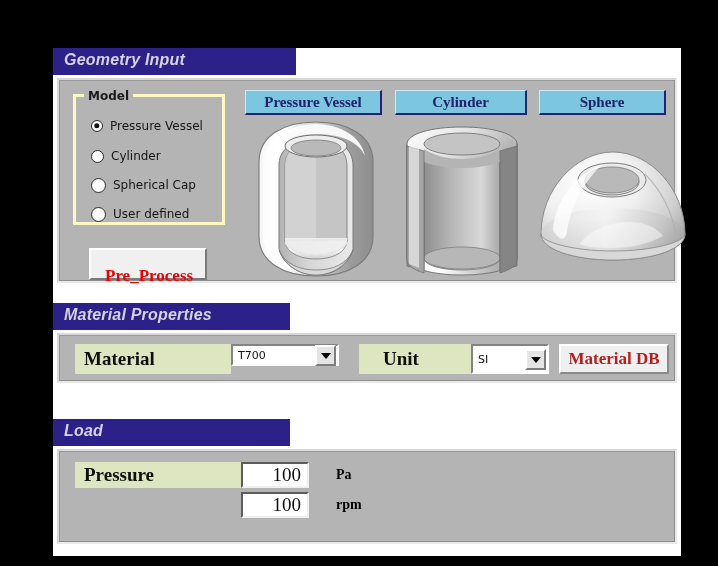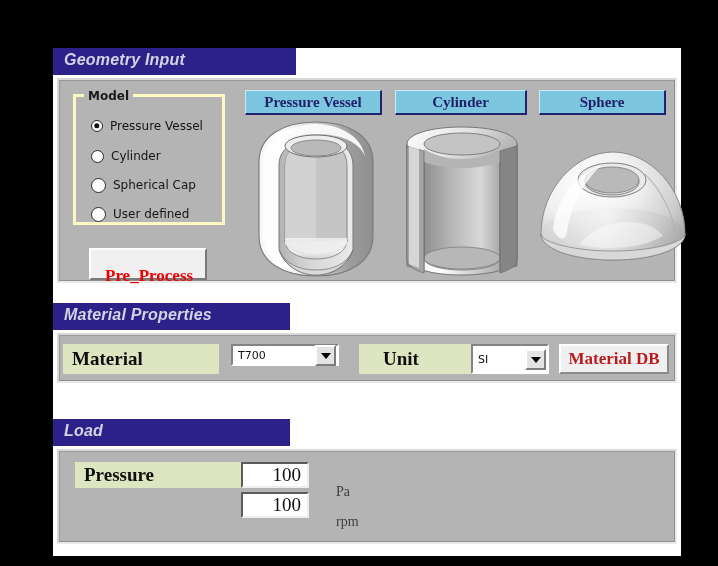--- a/index.html
+++ b/index.html
@@ -177,21 +177,21 @@
     position: absolute;
     background: #dde6c0;
     font-family: "Liberation Serif", serif;
     font-weight: bold;
     color: #0f0f0f;
     box-sizing: border-box;
     display: flex;
     align-items: center;
   }
   #label-material {
-    left: 4px; top: 9px; width: 156px; height: 30px;
+    left: 16px; top: 9px; width: 156px; height: 30px;
     font-size: 19px; padding-left: 9px;
   }
   #label-unit {
     left: 300px; top: 9px; width: 116px; height: 30px;
     font-size: 19px; padding-left: 24px;
   }
 
   .combo {
     position: absolute;
     background: #ffffff;
@@ -286,23 +286,22 @@
     padding: 0 6px 0 2px;
     outline: none;
   }
   #input-pressure         { left: 182px; top: 11px; width: 68px; height: 26px; }
   #input-angular-velocity { left: 182px; top: 41px; width: 68px; height: 26px; }
 
   .unit-text {
     position: absolute;
     font-family: "Liberation Serif", serif;
     font-size: 14px;
-    font-weight: normal;
-    color: #404040;
-    margin-top: 17px;
+    font-weight: bold;
+    color: #000000;
   }
   #unit-pressure         { left: 277px; top: 16px; }
   #unit-angular-velocity { left: 277px; top: 46px; }
 </style>
 </head>
 <body>
 
 <div id="app-window">
 
   <div class="section-header" id="geometry-header">

